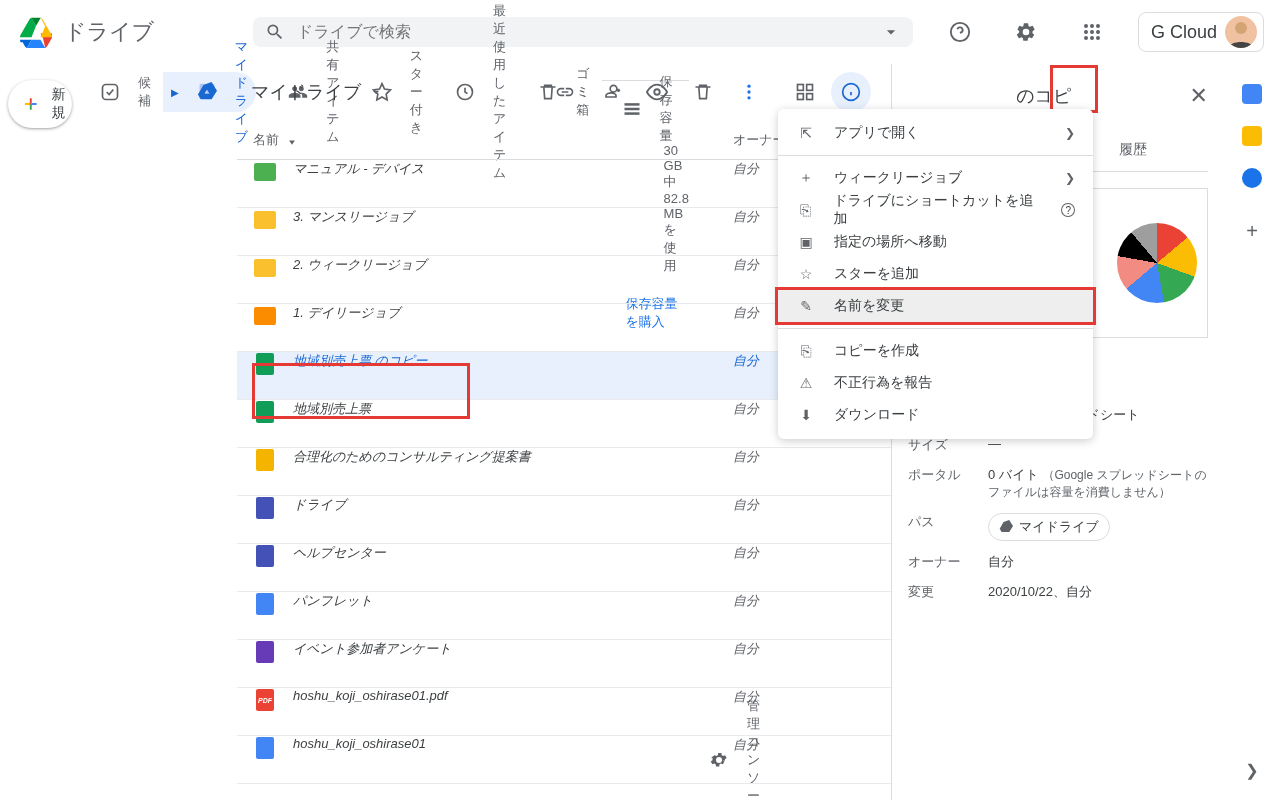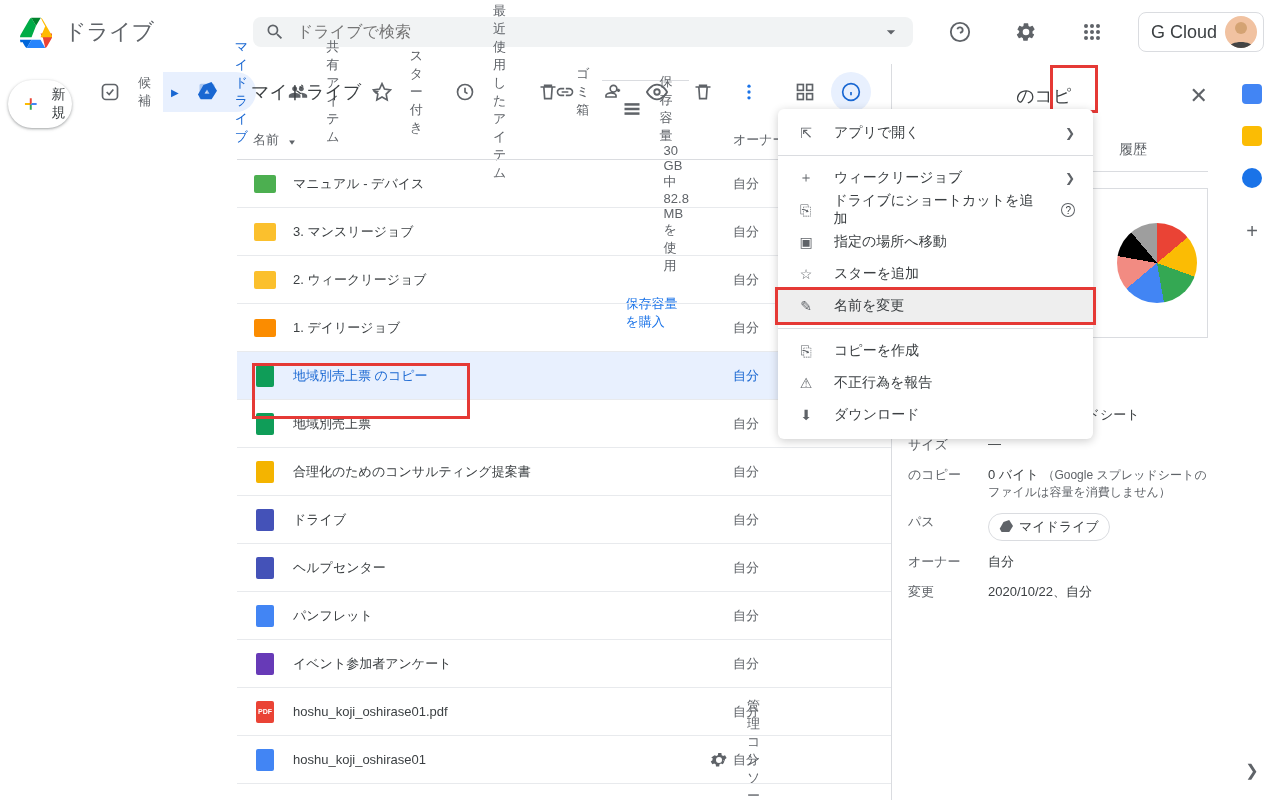--- a/index.html
+++ b/index.html
@@ -37,21 +37,21 @@
 .action-bar { display: flex; gap: 6px; margin-left: auto; }
 .action-icon { width: 40px; height: 40px; display: flex; align-items: center; justify-content: center; color: #5f6368; cursor: pointer; border-radius: 50%; }
 .more-highlight { position: absolute; border: 3px solid #e53935; width: 48px; height: 48px; }
 .view-toggle { margin-left: 10px; }
 
 .col-header { height: 40px; display: flex; align-items: center; font-size: 13px; color: #5f6368; padding: 0 16px; border-bottom: 1px solid #dadce0; }
 .col-name { flex: 0 0 480px; display: flex; align-items: center; gap: 6px; }
 .col-owner { flex: 0 0 140px; }
 
 .file-list { flex: 1; overflow-y: auto; }
-.file-row { height: 48px; display: flex; align-items: center; padding: 0 16px; border-bottom: 1px solid #e8eaed; font-size: 13px; cursor: pointer; }
+.file-row { height: 48px; display: flex; padding: 0 16px; border-bottom: 1px solid #e8eaed; font-size: 13px; cursor: pointer; font-style: italic; }
 .file-row.selected { background: #e8f0fe; color: #1967d2; }
 .file-icon { width: 24px; height: 24px; margin-right: 16px; flex-shrink: 0; display: flex; align-items: center; justify-content: center; }
 .file-name { flex: 0 0 440px; }
 .file-owner { flex: 0 0 140px; color: #5f6368; }
 .file-row.selected .file-owner { color: #1967d2; }
 .red-box-row { position: absolute; border: 3px solid #e53935; }
 
 .details-panel { width: 332px; padding: 0 16px; overflow: hidden; position: relative; }
 .details-title-row { height: 64px; display: flex; align-items: center; gap: 10px; font-size: 18px; }
 .close-x { margin-left: auto; font-size: 22px; color: #5f6368; cursor: pointer; }
@@ -417,21 +417,21 @@
     </div>
     <div class="meta-row">
         <div class="meta-label">種類</div>
         <div class="meta-val">Google スプレッドシート</div>
       </div>
     <div class="meta-row">
         <div class="meta-label">サイズ</div>
         <div class="meta-val">—</div>
       </div>
     <div class="meta-row">
-        <div class="meta-label">のコピー</div>
+        <div class="meta-label">ポータル</div>
         <div class="meta-val"><span>0 バイト</span> <span class="meta-note">（Google スプレッドシートのファイルは容量を消費しません）</span></div>
       </div>
     <div class="meta-row">
         <div class="meta-label">パス</div>
         <div class="meta-val"><span class="path-chip">
             <svg width="14" height="14" viewBox="0 0 24 24" fill="#5f6368">
               <path d="M7.71 3.52L1.15 15l3.31 5.74h13.08L24 10.48 17.44 0z"></path>
             </svg>
             <span>マイドライブ</span>
           </span></div>

